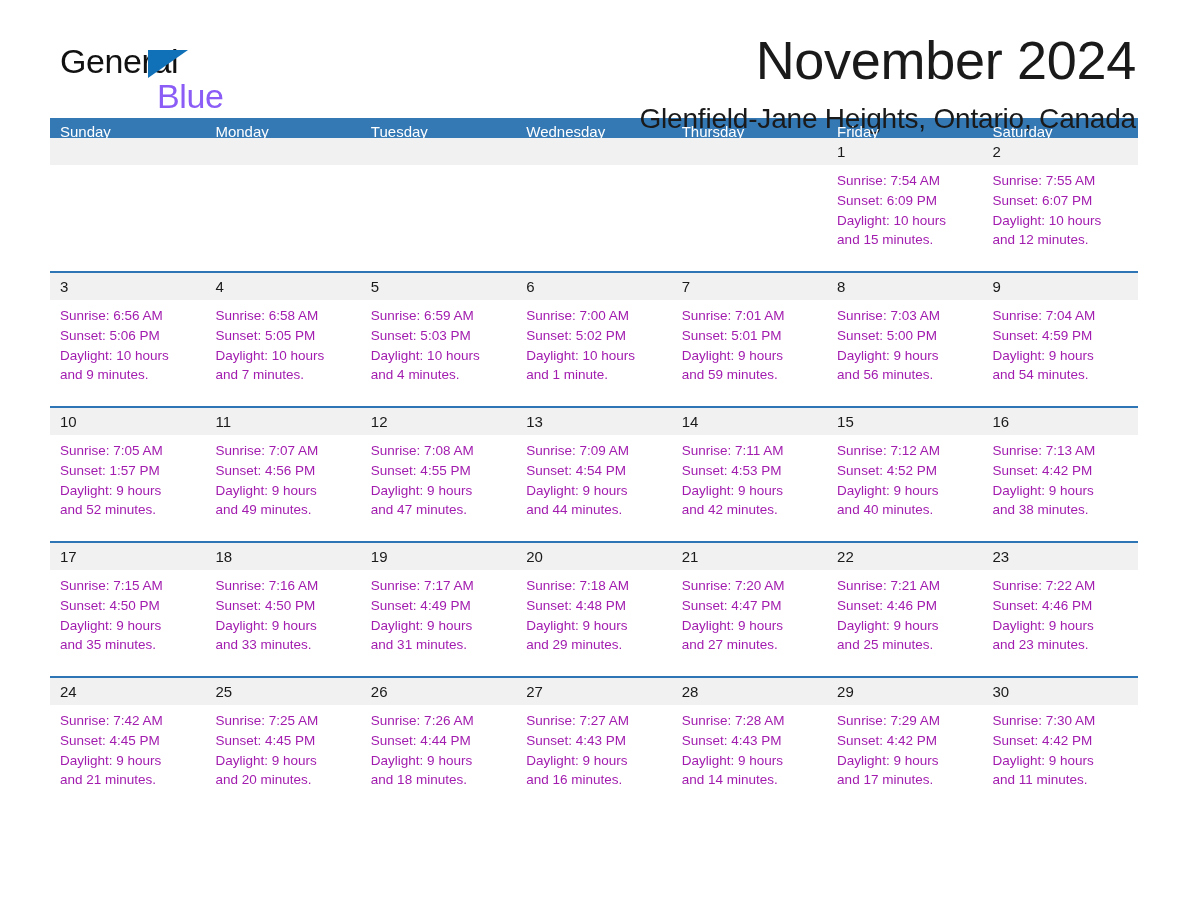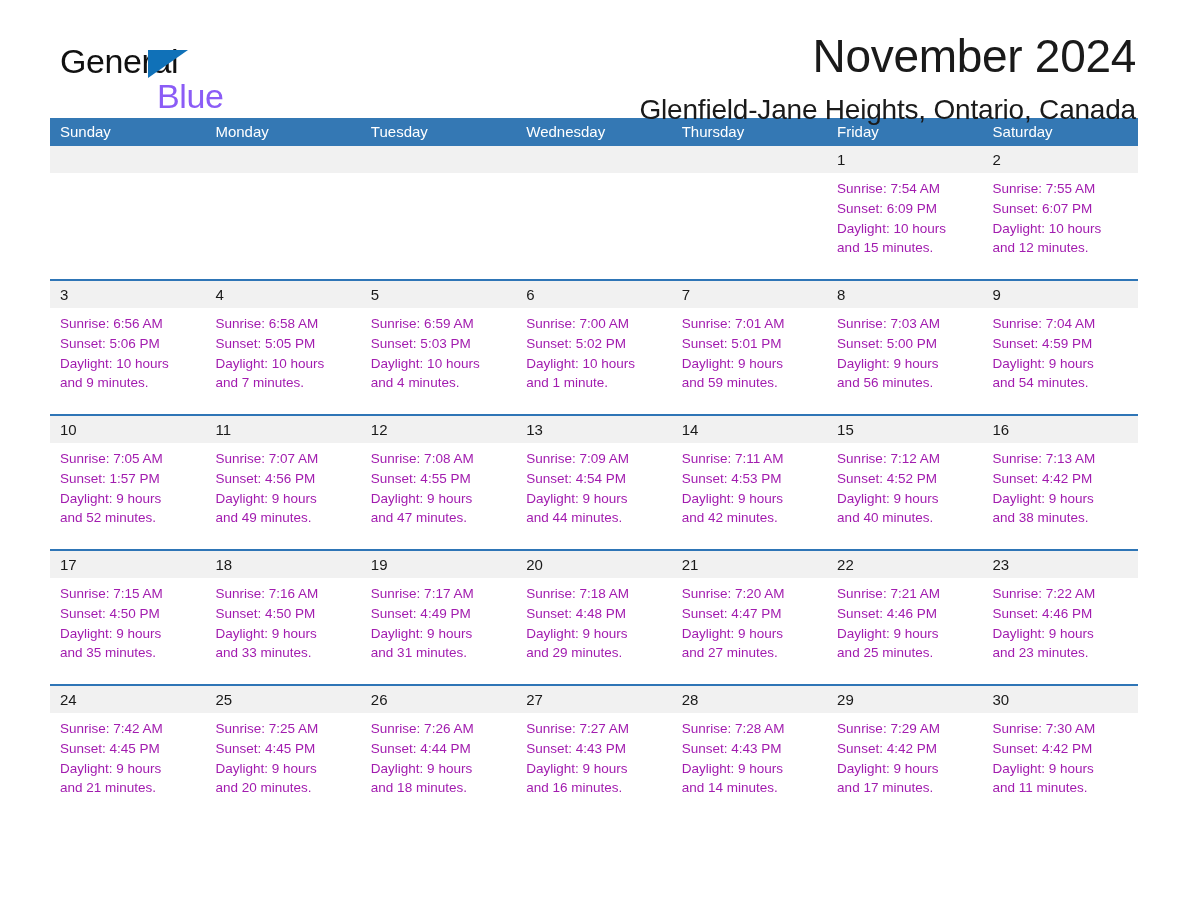--- a/index.html
+++ b/index.html
@@ -66,21 +66,21 @@
     color: #8b5cf6;
     line-height: 1;
     margin-left: 27px;
   }
 
   .title-block {
     text-align: right;
     padding-right: 2px;
   }
   .cal-title {
-    font-size: 46px;
+    font-size: 54px;
     font-weight: 400;
     color: #1a1a1a;
     line-height: 1.05;
     letter-spacing: -0.3px;
   }
   .cal-subtitle {
     font-size: 28px;
     font-weight: 400;
     color: #1a1a1a;
     margin-top: 14px;
@@ -88,21 +88,21 @@
   }
 
   
   .calendar {
     width: 1088px;
     margin-top: 10px;
   }
   .dow-row {
     display: flex;
     background: #3478B4;
-    height: 28px;
+    height: 20px;
   }
   .dow-cell {
     flex: 1 1 0;
     color: #ffffff;
     font-size: 15px;
     line-height: 28px;
     padding-left: 10px;
     box-sizing: border-box;
     overflow: hidden;
     white-space: nowrap;

